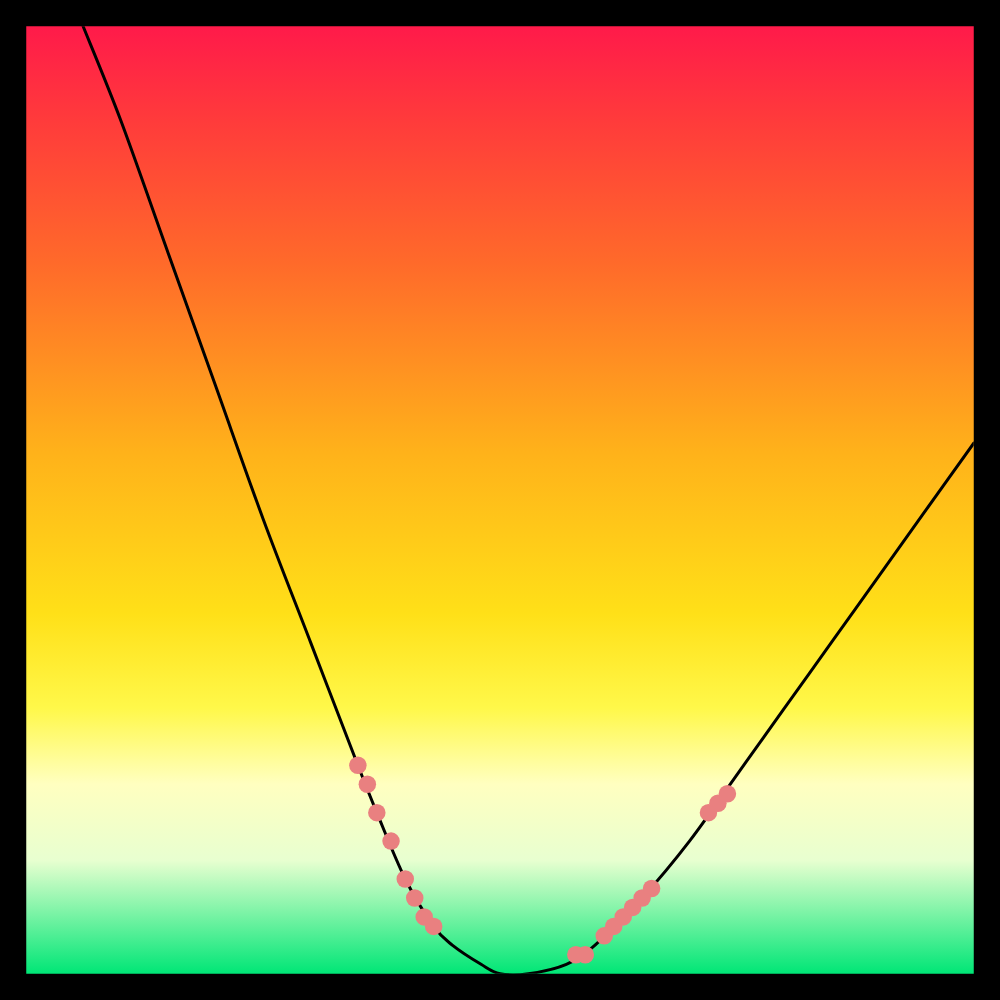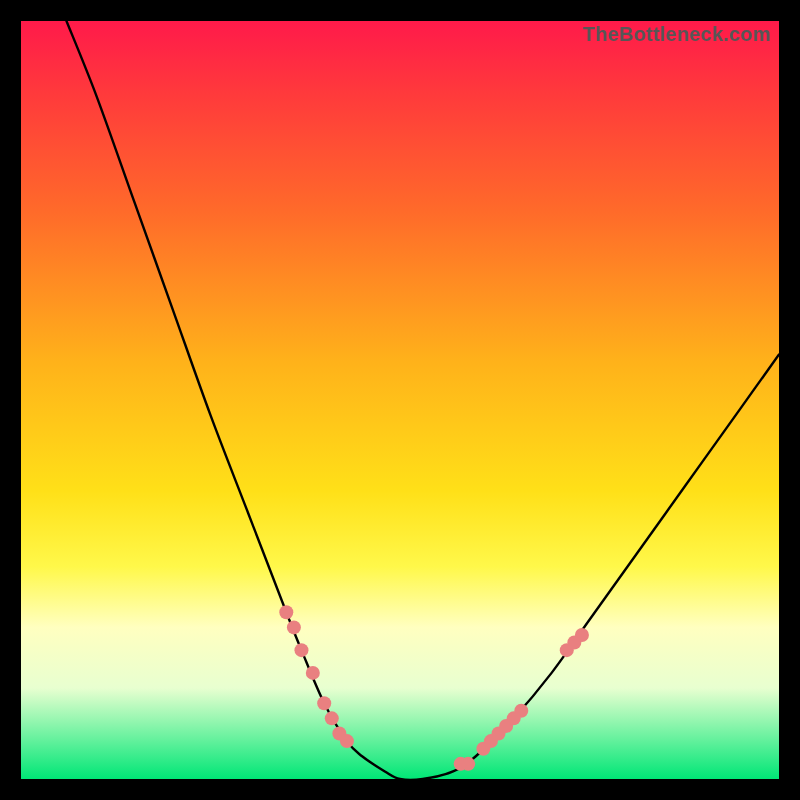--- a/index.html
+++ b/index.html
@@ -41,21 +41,20 @@
     position: absolute;
     left: 0; top: 0;
     width: 758px; height: 758px;
   }
 </style>
 </head>
 <body>
 
 <div class="frame">
   <div class="plot">
-    <div class="attribution">TheBottleneck.com</div>
     <svg class="curve" viewBox="0 0 758 758" preserveAspectRatio="none">
       <path id="curve-path" fill="none" stroke="#000" stroke-width="2.4" stroke-linecap="round" d="M 45.48 0 C 50.53 12.63, 64.43 45.48, 75.80 75.80 C 87.17 106.12, 101.07 146.55, 113.70 181.92 C 126.33 217.29, 138.97 252.67, 151.60 288.04 C 164.23 323.41, 176.87 360.05, 189.50 394.16 C 202.13 428.27, 214.77 459.85, 227.40 492.70 C 240.03 525.55, 256.46 568.50, 265.30 591.24 C 274.14 613.98, 274.14 613.98, 280.46 629.14 C 286.78 644.30, 295.62 667.04, 303.20 682.20 C 310.78 697.36, 319.62 711.26, 325.94 720.10 C 332.26 728.94, 334.78 730.21, 341.10 735.26 C 347.42 740.31, 357.52 746.63, 363.84 750.42 C 370.16 754.21, 372.68 756.74, 379.00 758.00 C 385.32 759.26, 392.90 759.26, 401.74 758.00 C 410.58 756.74, 423.22 754.21, 432.06 750.42 C 440.90 746.63, 444.69 744.10, 454.80 735.26 C 464.91 726.42, 480.07 711.26, 492.70 697.36 C 505.33 683.46, 517.97 668.30, 530.60 651.88 C 543.23 635.46, 555.87 616.51, 568.50 598.82 C 581.13 581.13, 593.77 563.45, 606.40 545.76 C 619.03 528.07, 631.67 510.39, 644.30 492.70 C 656.93 475.01, 669.57 457.33, 682.20 439.64 C 694.83 421.95, 707.47 404.27, 720.10 386.58 C 732.73 368.89, 751.68 342.36, 758.00 333.52"></path>
       <g id="markers">
           <circle cx="265.30" cy="591.24" r="7" fill="#e98080"></circle>
           <circle cx="272.88" cy="606.40" r="7" fill="#e98080"></circle>
           <circle cx="280.46" cy="629.14" r="7" fill="#e98080"></circle>
           <circle cx="291.83" cy="651.88" r="7" fill="#e98080"></circle>
           <circle cx="303.20" cy="682.20" r="7" fill="#e98080"></circle>
           <circle cx="310.78" cy="697.36" r="7" fill="#e98080"></circle>
           <circle cx="318.36" cy="712.52" r="7" fill="#e98080"></circle>

